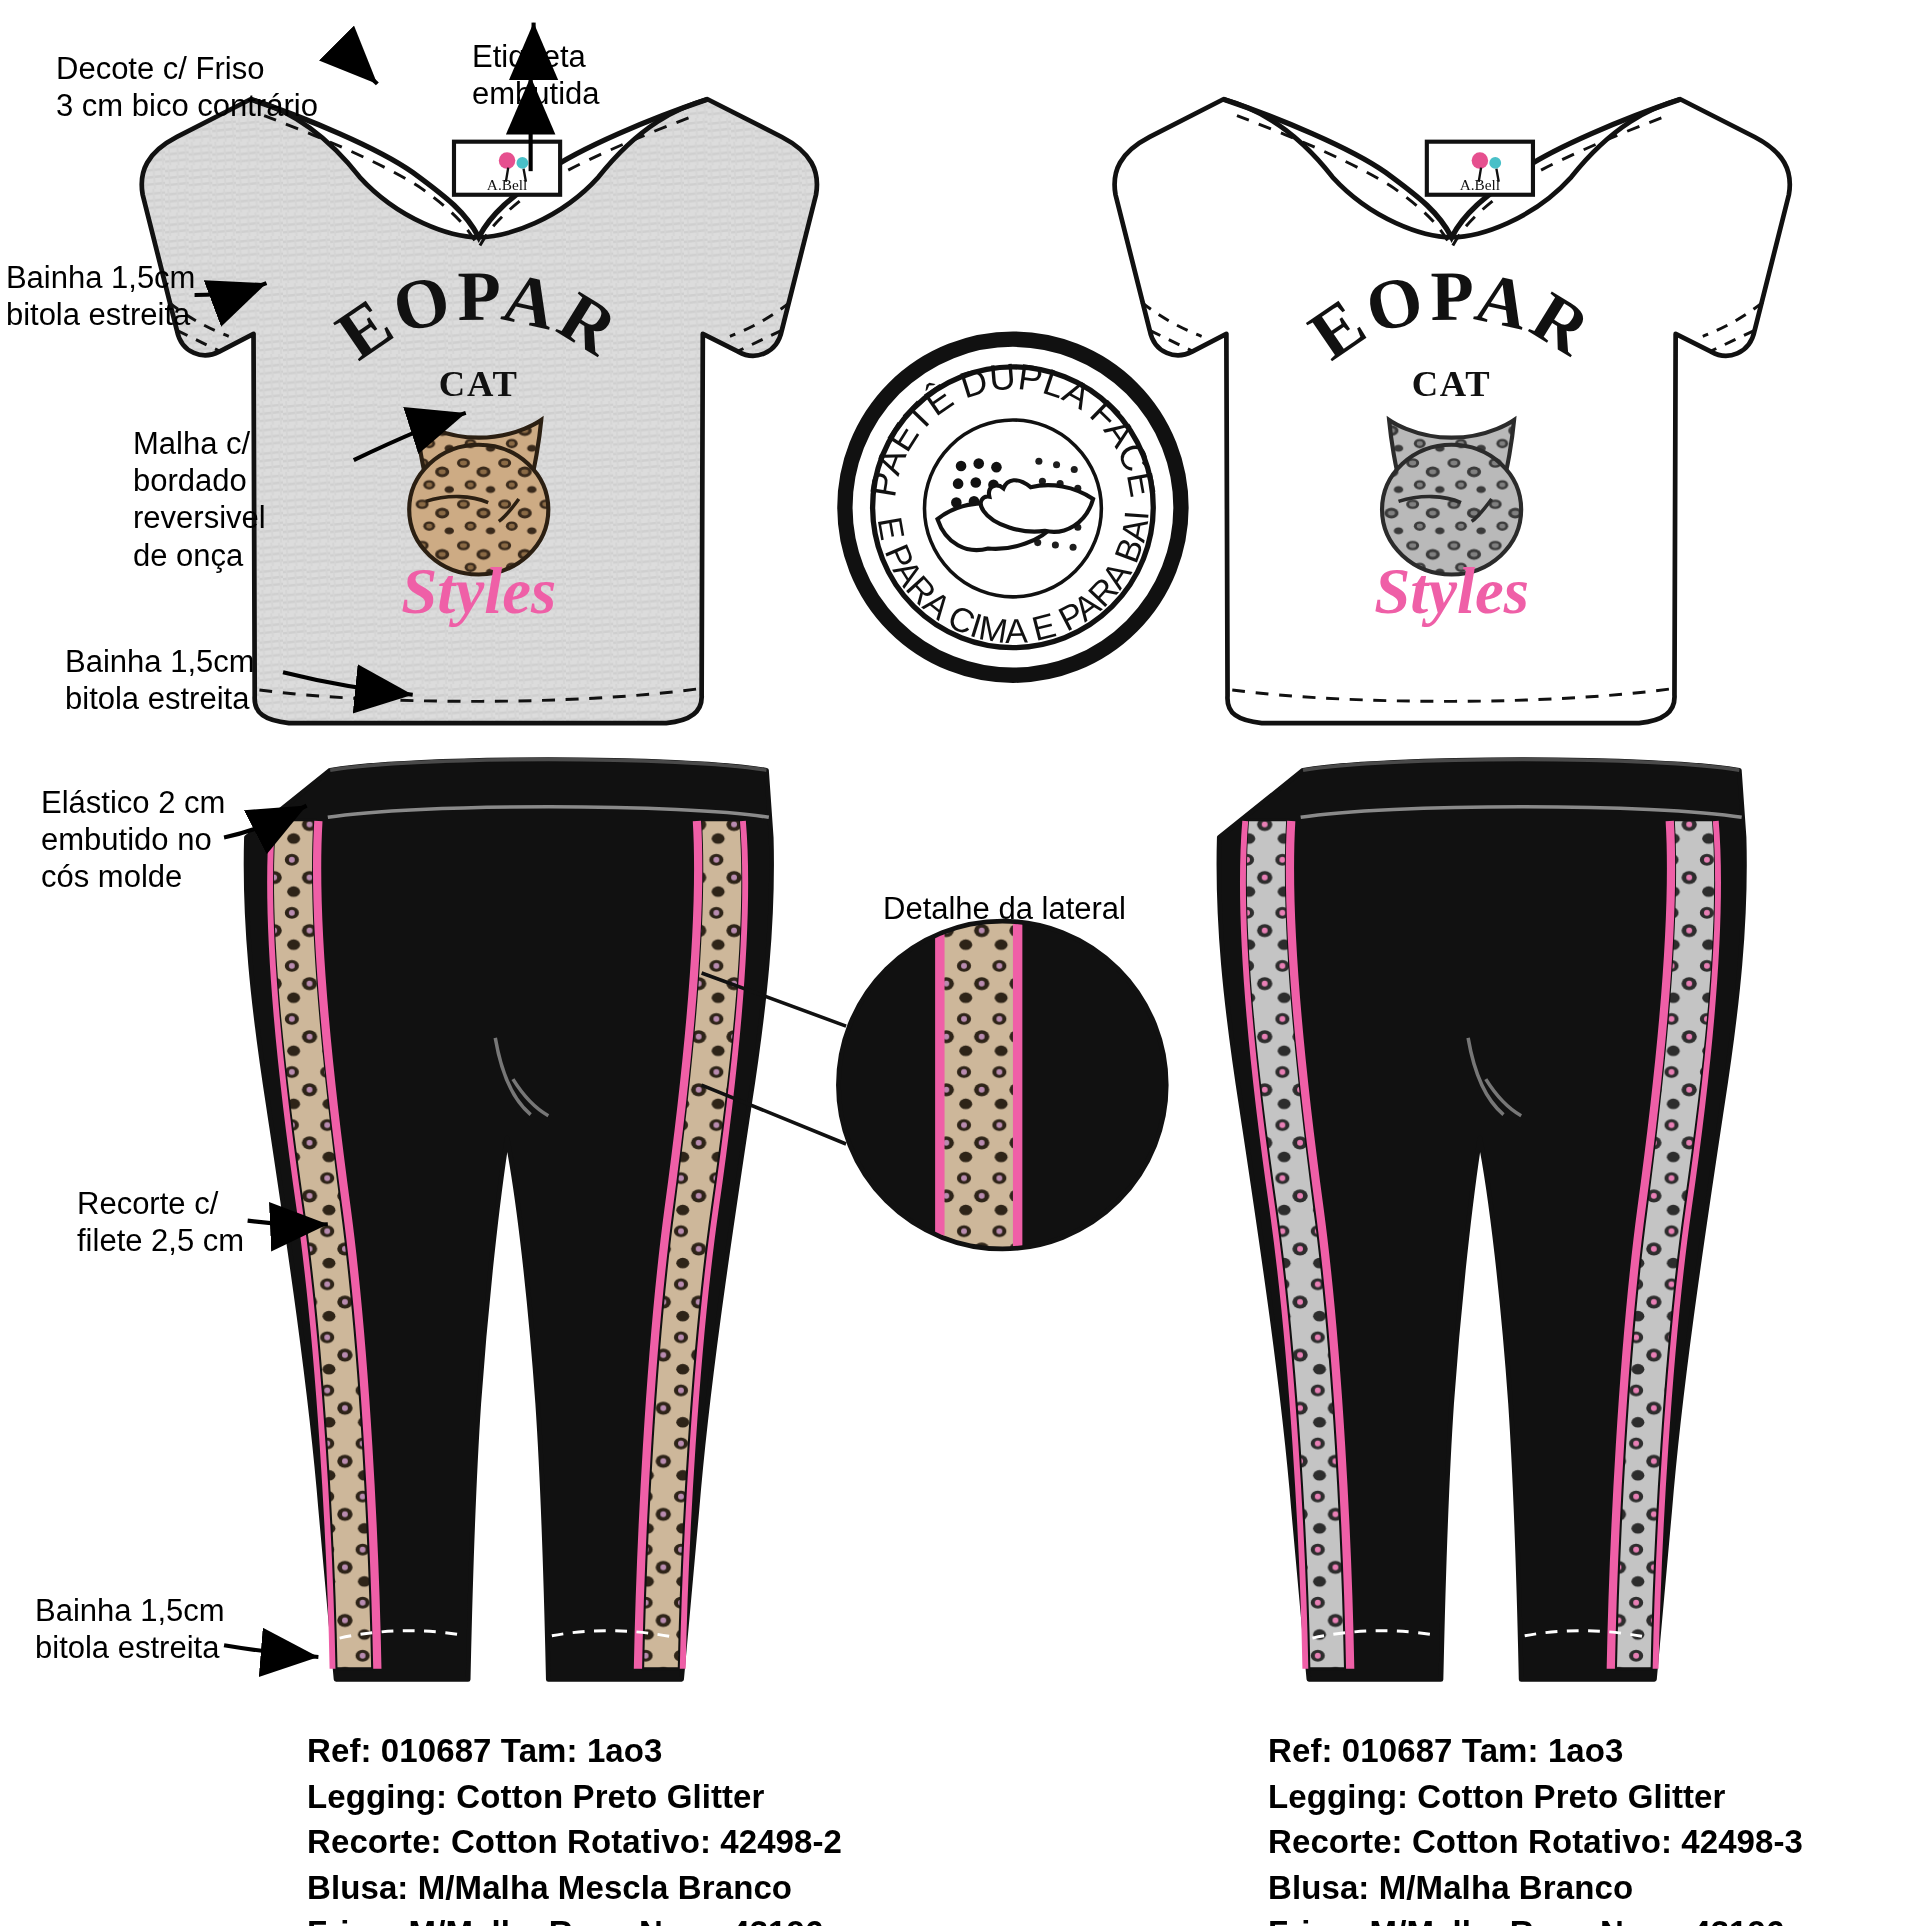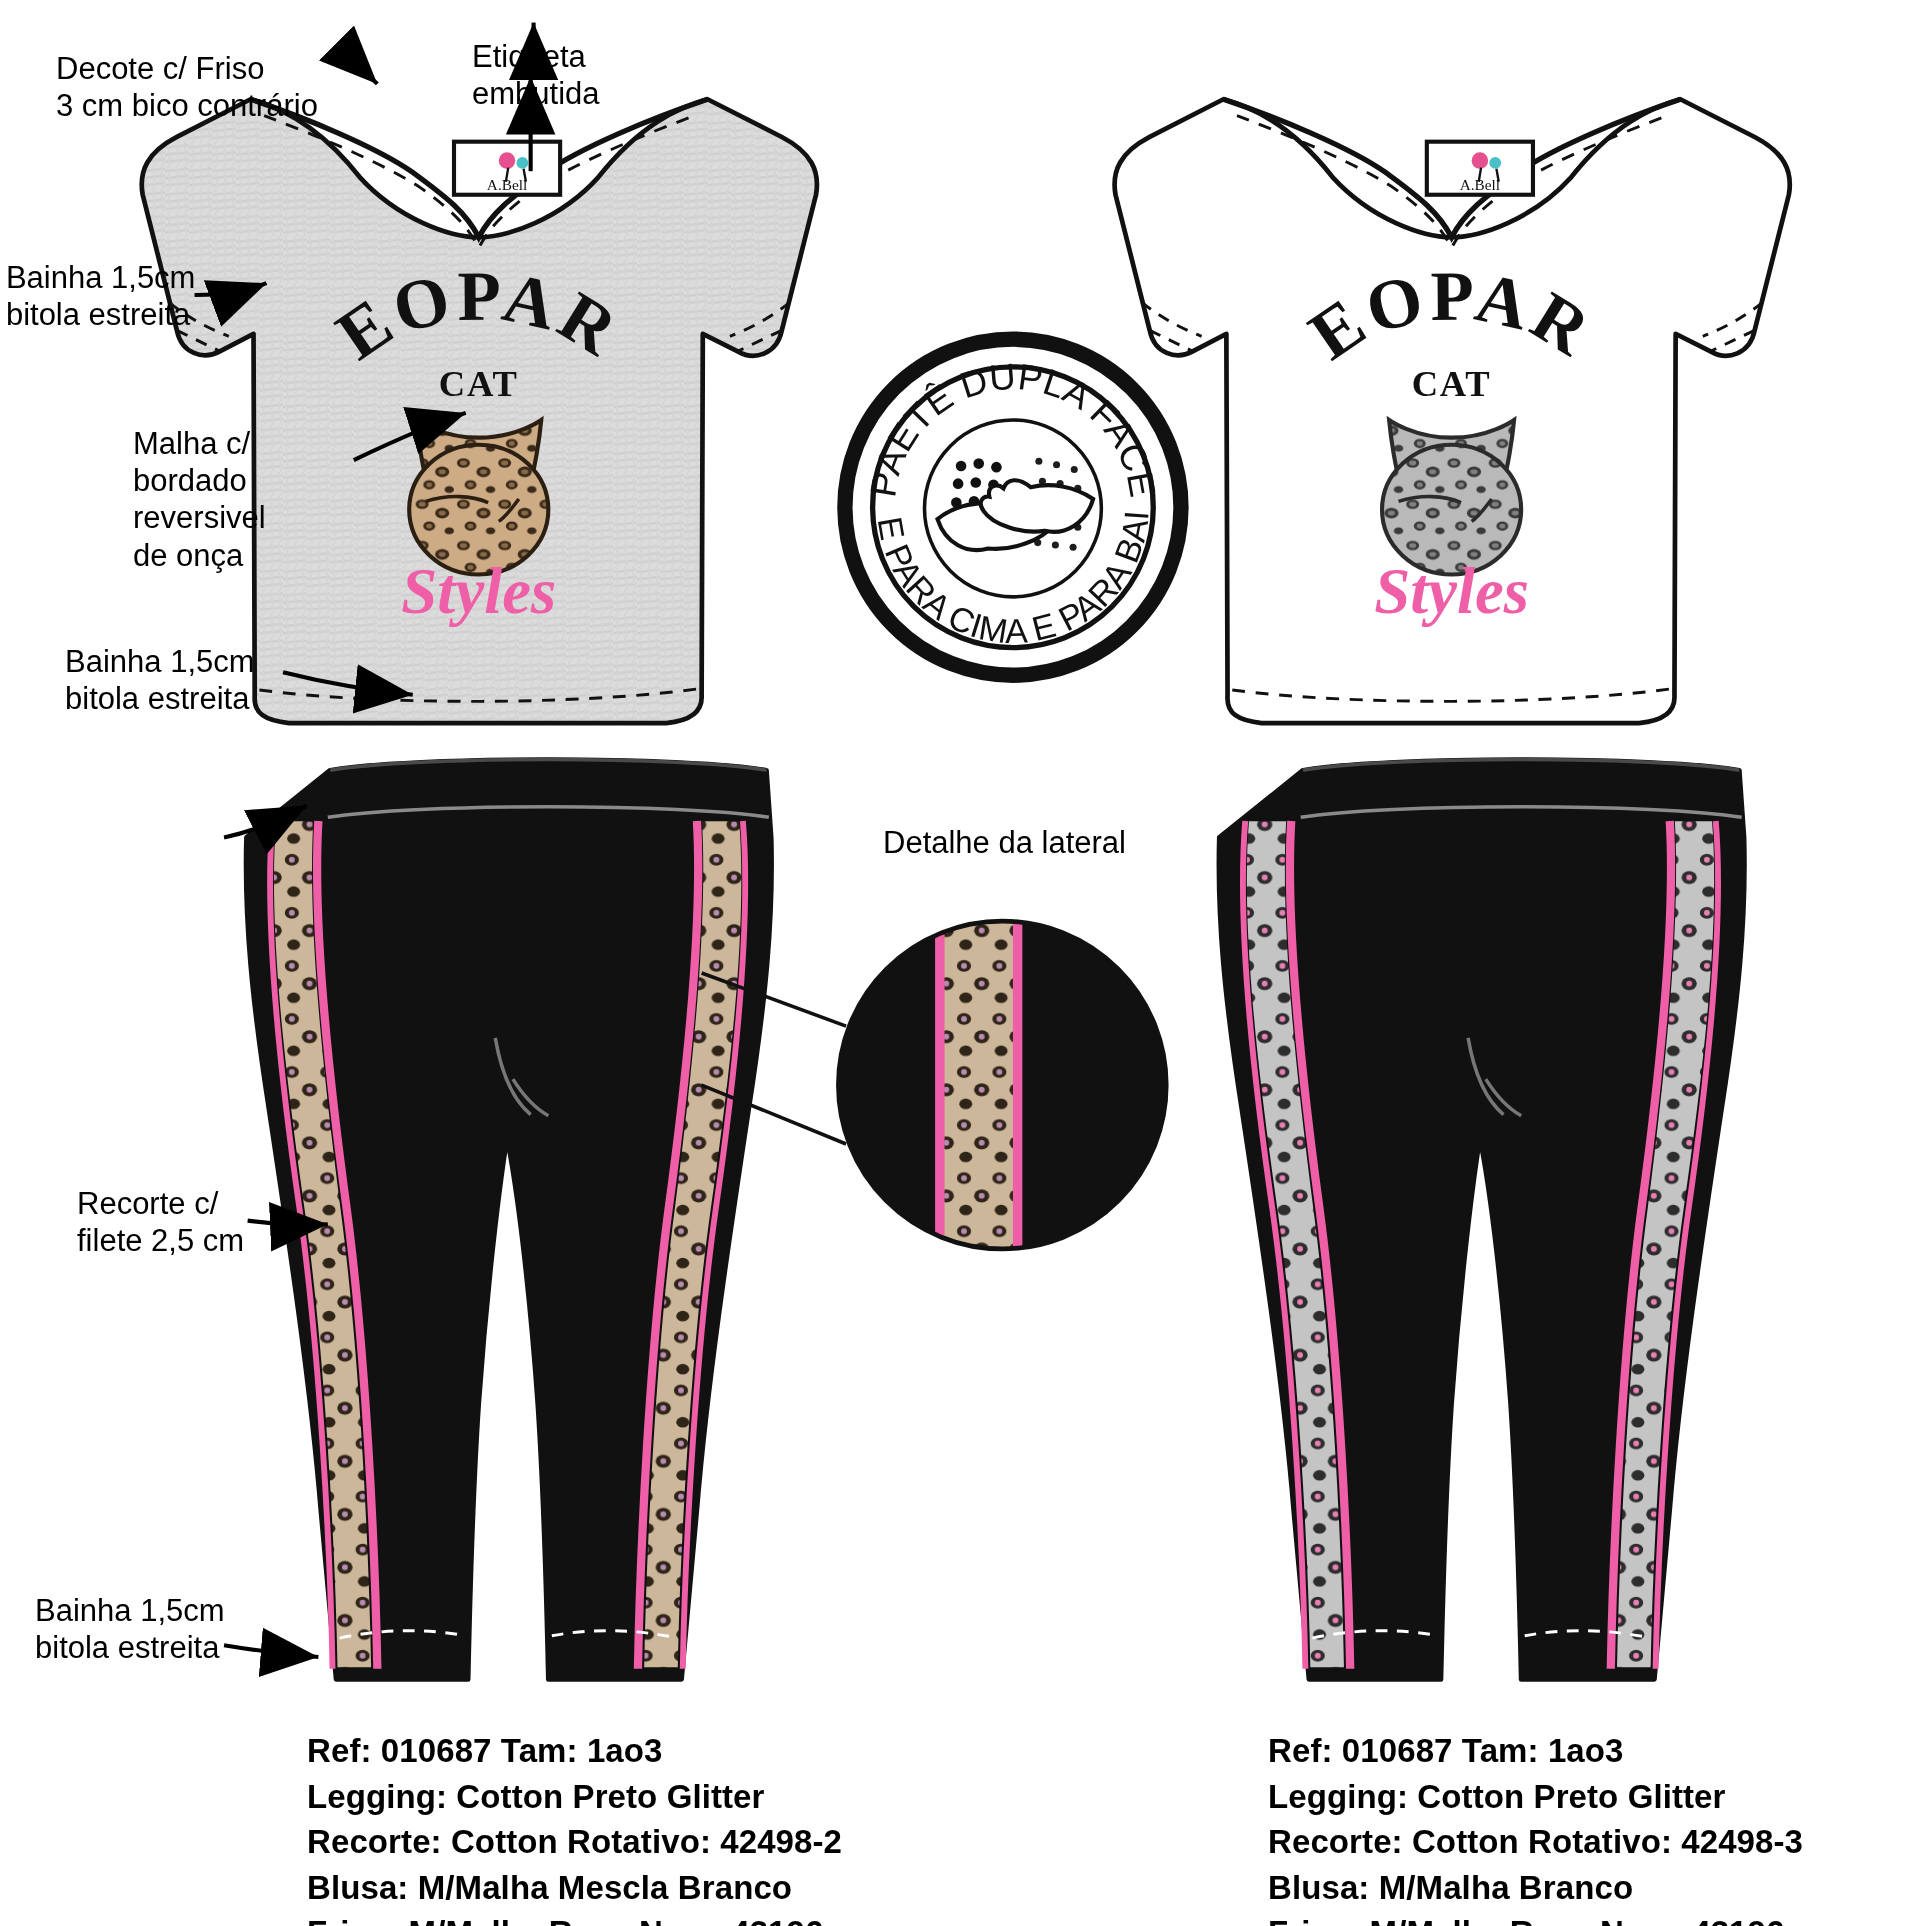--- a/index.html
+++ b/index.html
@@ -329,25 +329,28 @@
   <div class="note" style="left:472px;top:5.9px;margin-top:32px;">Etiqueta
 embutida</div>
   <div class="note" style="left:5.9px;top:259px;">Bainha 1,5cm
 bitola estreita</div>
   <div class="note" style="left:133px;top:425px;">Malha c/
 bordado
 reversivel
 de onça</div>
   <div class="note" style="left:65px;top:643px;">Bainha 1,5cm
 bitola estreita</div>
+  <div class="note" style="left:41px;top:784px;">Elástico 2 cm
+embutido no
+cós molde</div>
   <div class="note" style="left:77px;top:1185px;">Recorte c/
 filete 2,5 cm</div>
   <div class="note" style="left:35px;top:1592px;">Bainha 1,5cm
 bitola estreita</div>
-  <div class="note" style="left:883px;top:824px;">Detalhe da lateral</div>
+  <div class="note" style="left:883px;top:890px;">Detalhe da lateral</div>
 
   <div class="spec" style="left:307px;top:1728px;">Ref: 010687 Tam: 1ao3
 Legging: Cotton Preto Glitter
 Recorte: Cotton Rotativo: 42498-2
 Blusa: M/Malha Mescla Branco
 Friso: M/Malha Rosa Neon 43196</div>
   <div class="spec" style="left:1268px;top:1728px;">Ref: 010687 Tam: 1ao3
 Legging: Cotton Preto Glitter
 Recorte: Cotton Rotativo: 42498-3
 Blusa: M/Malha  Branco

